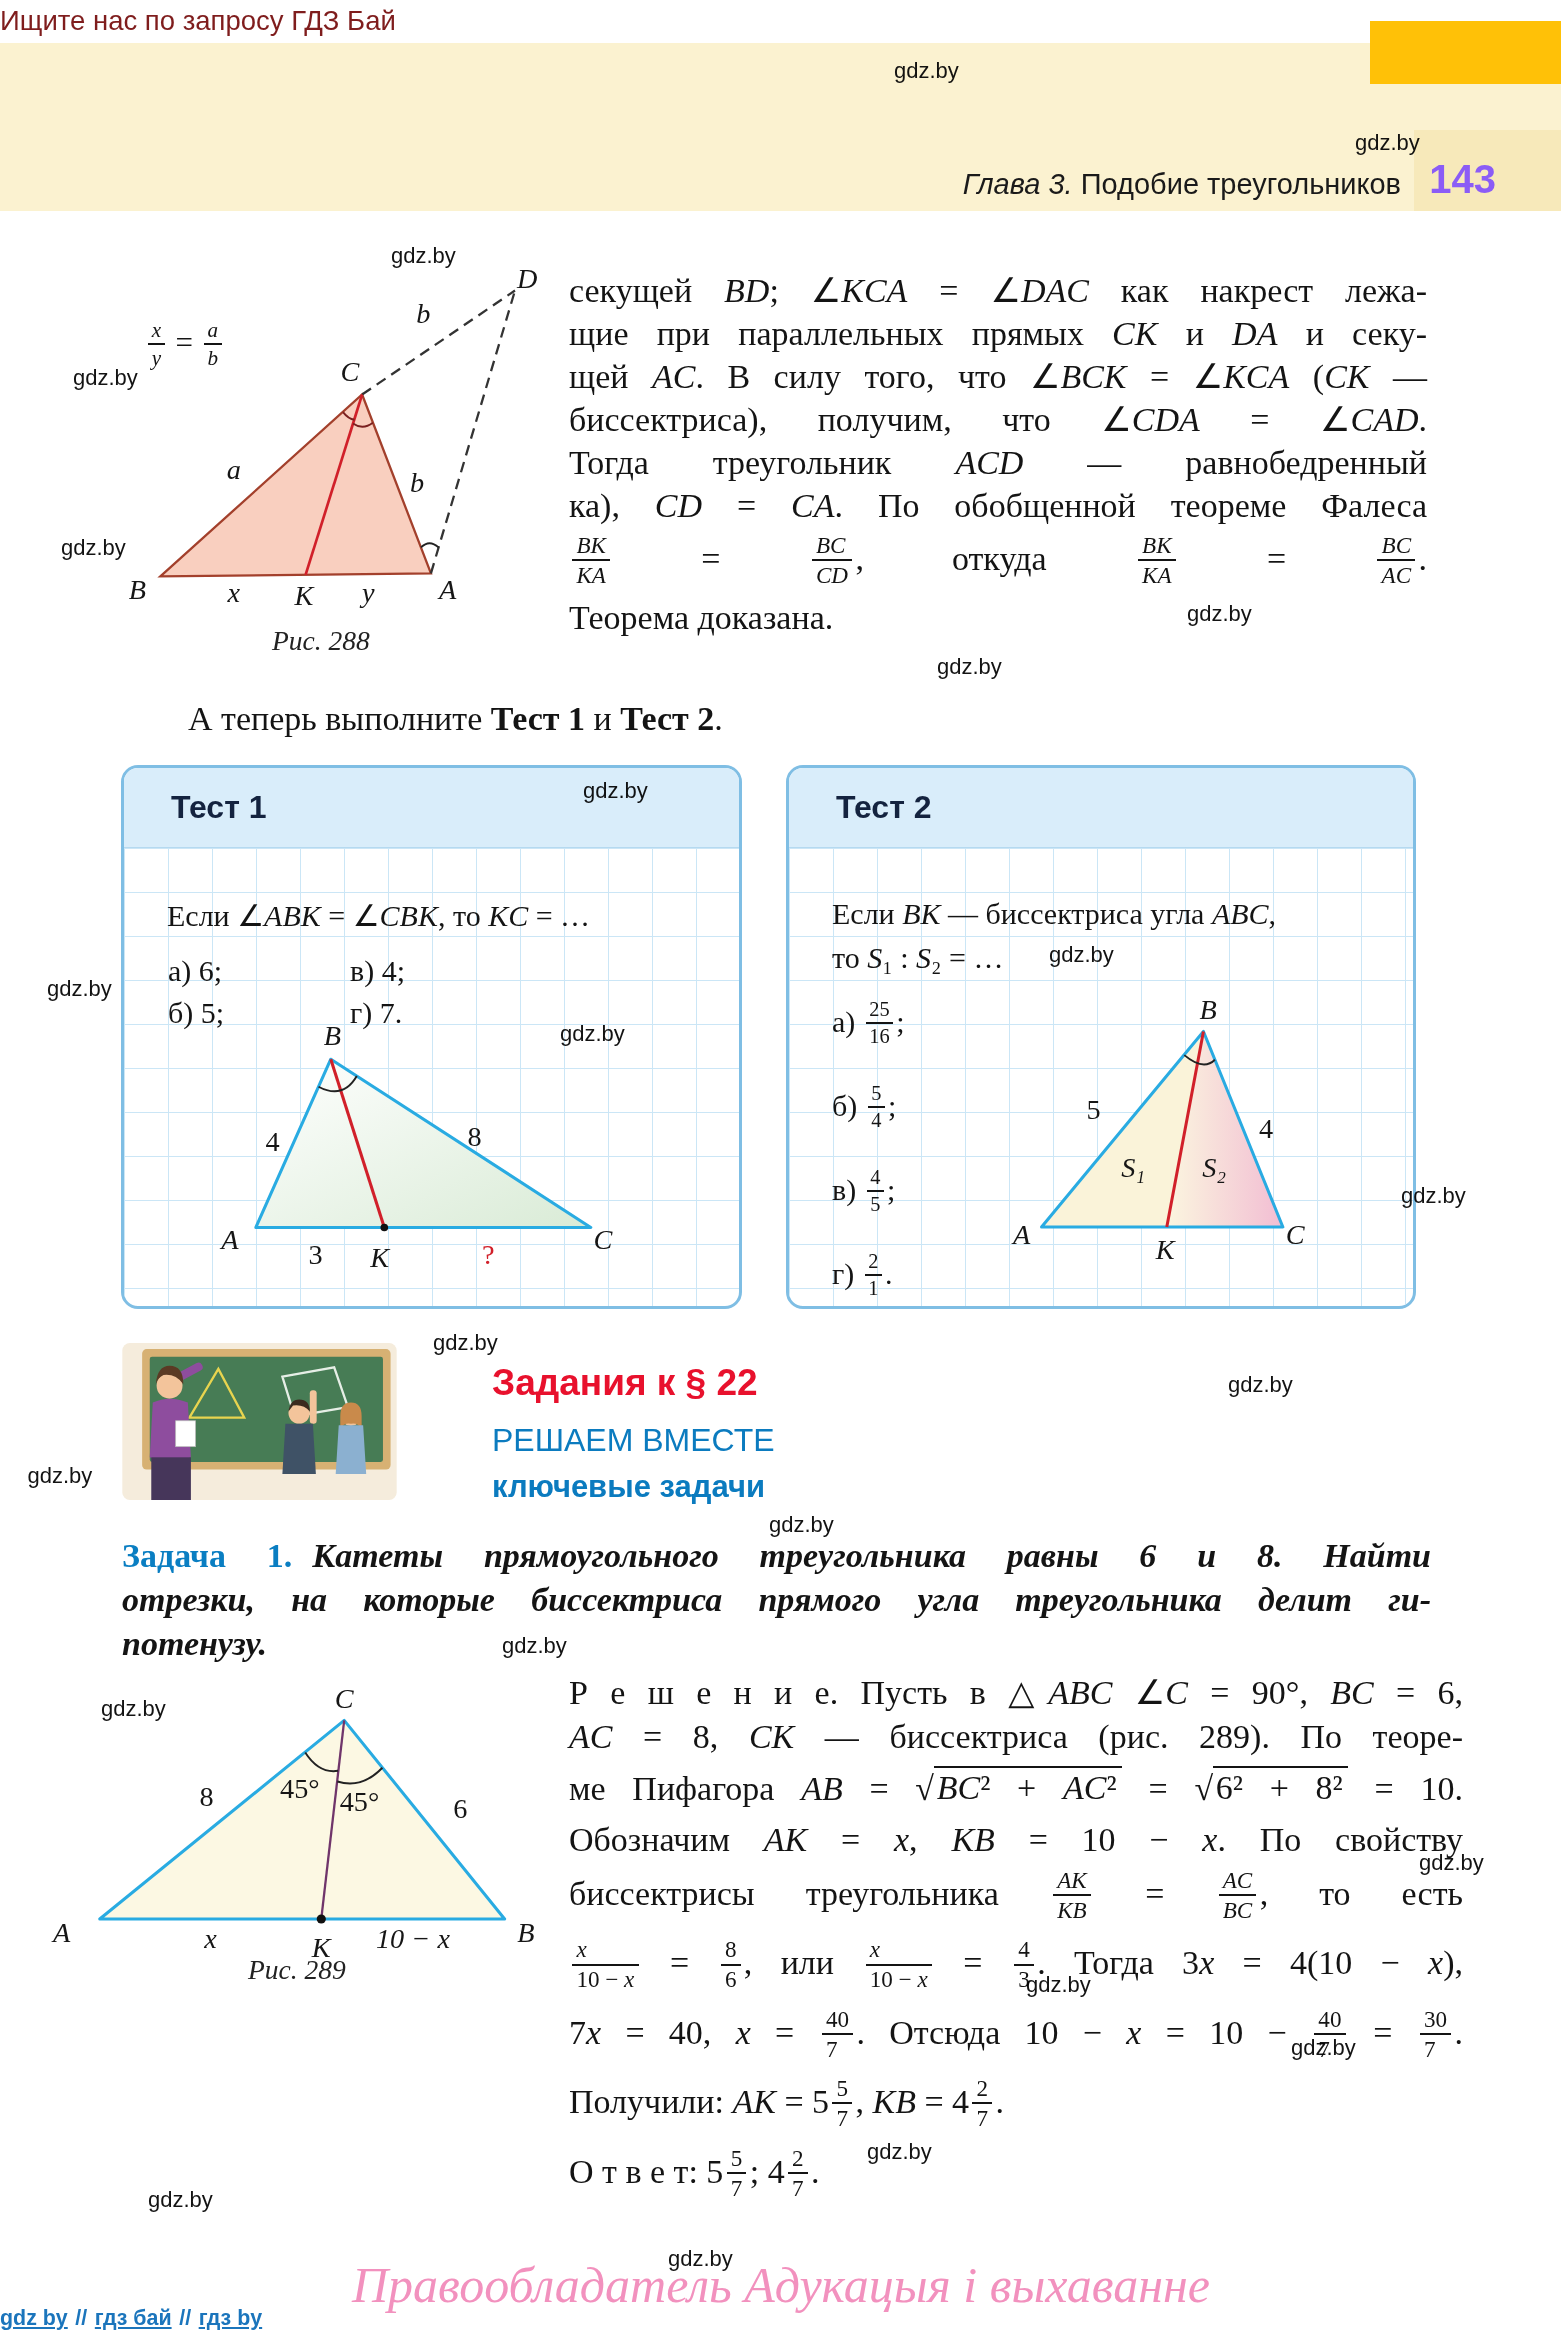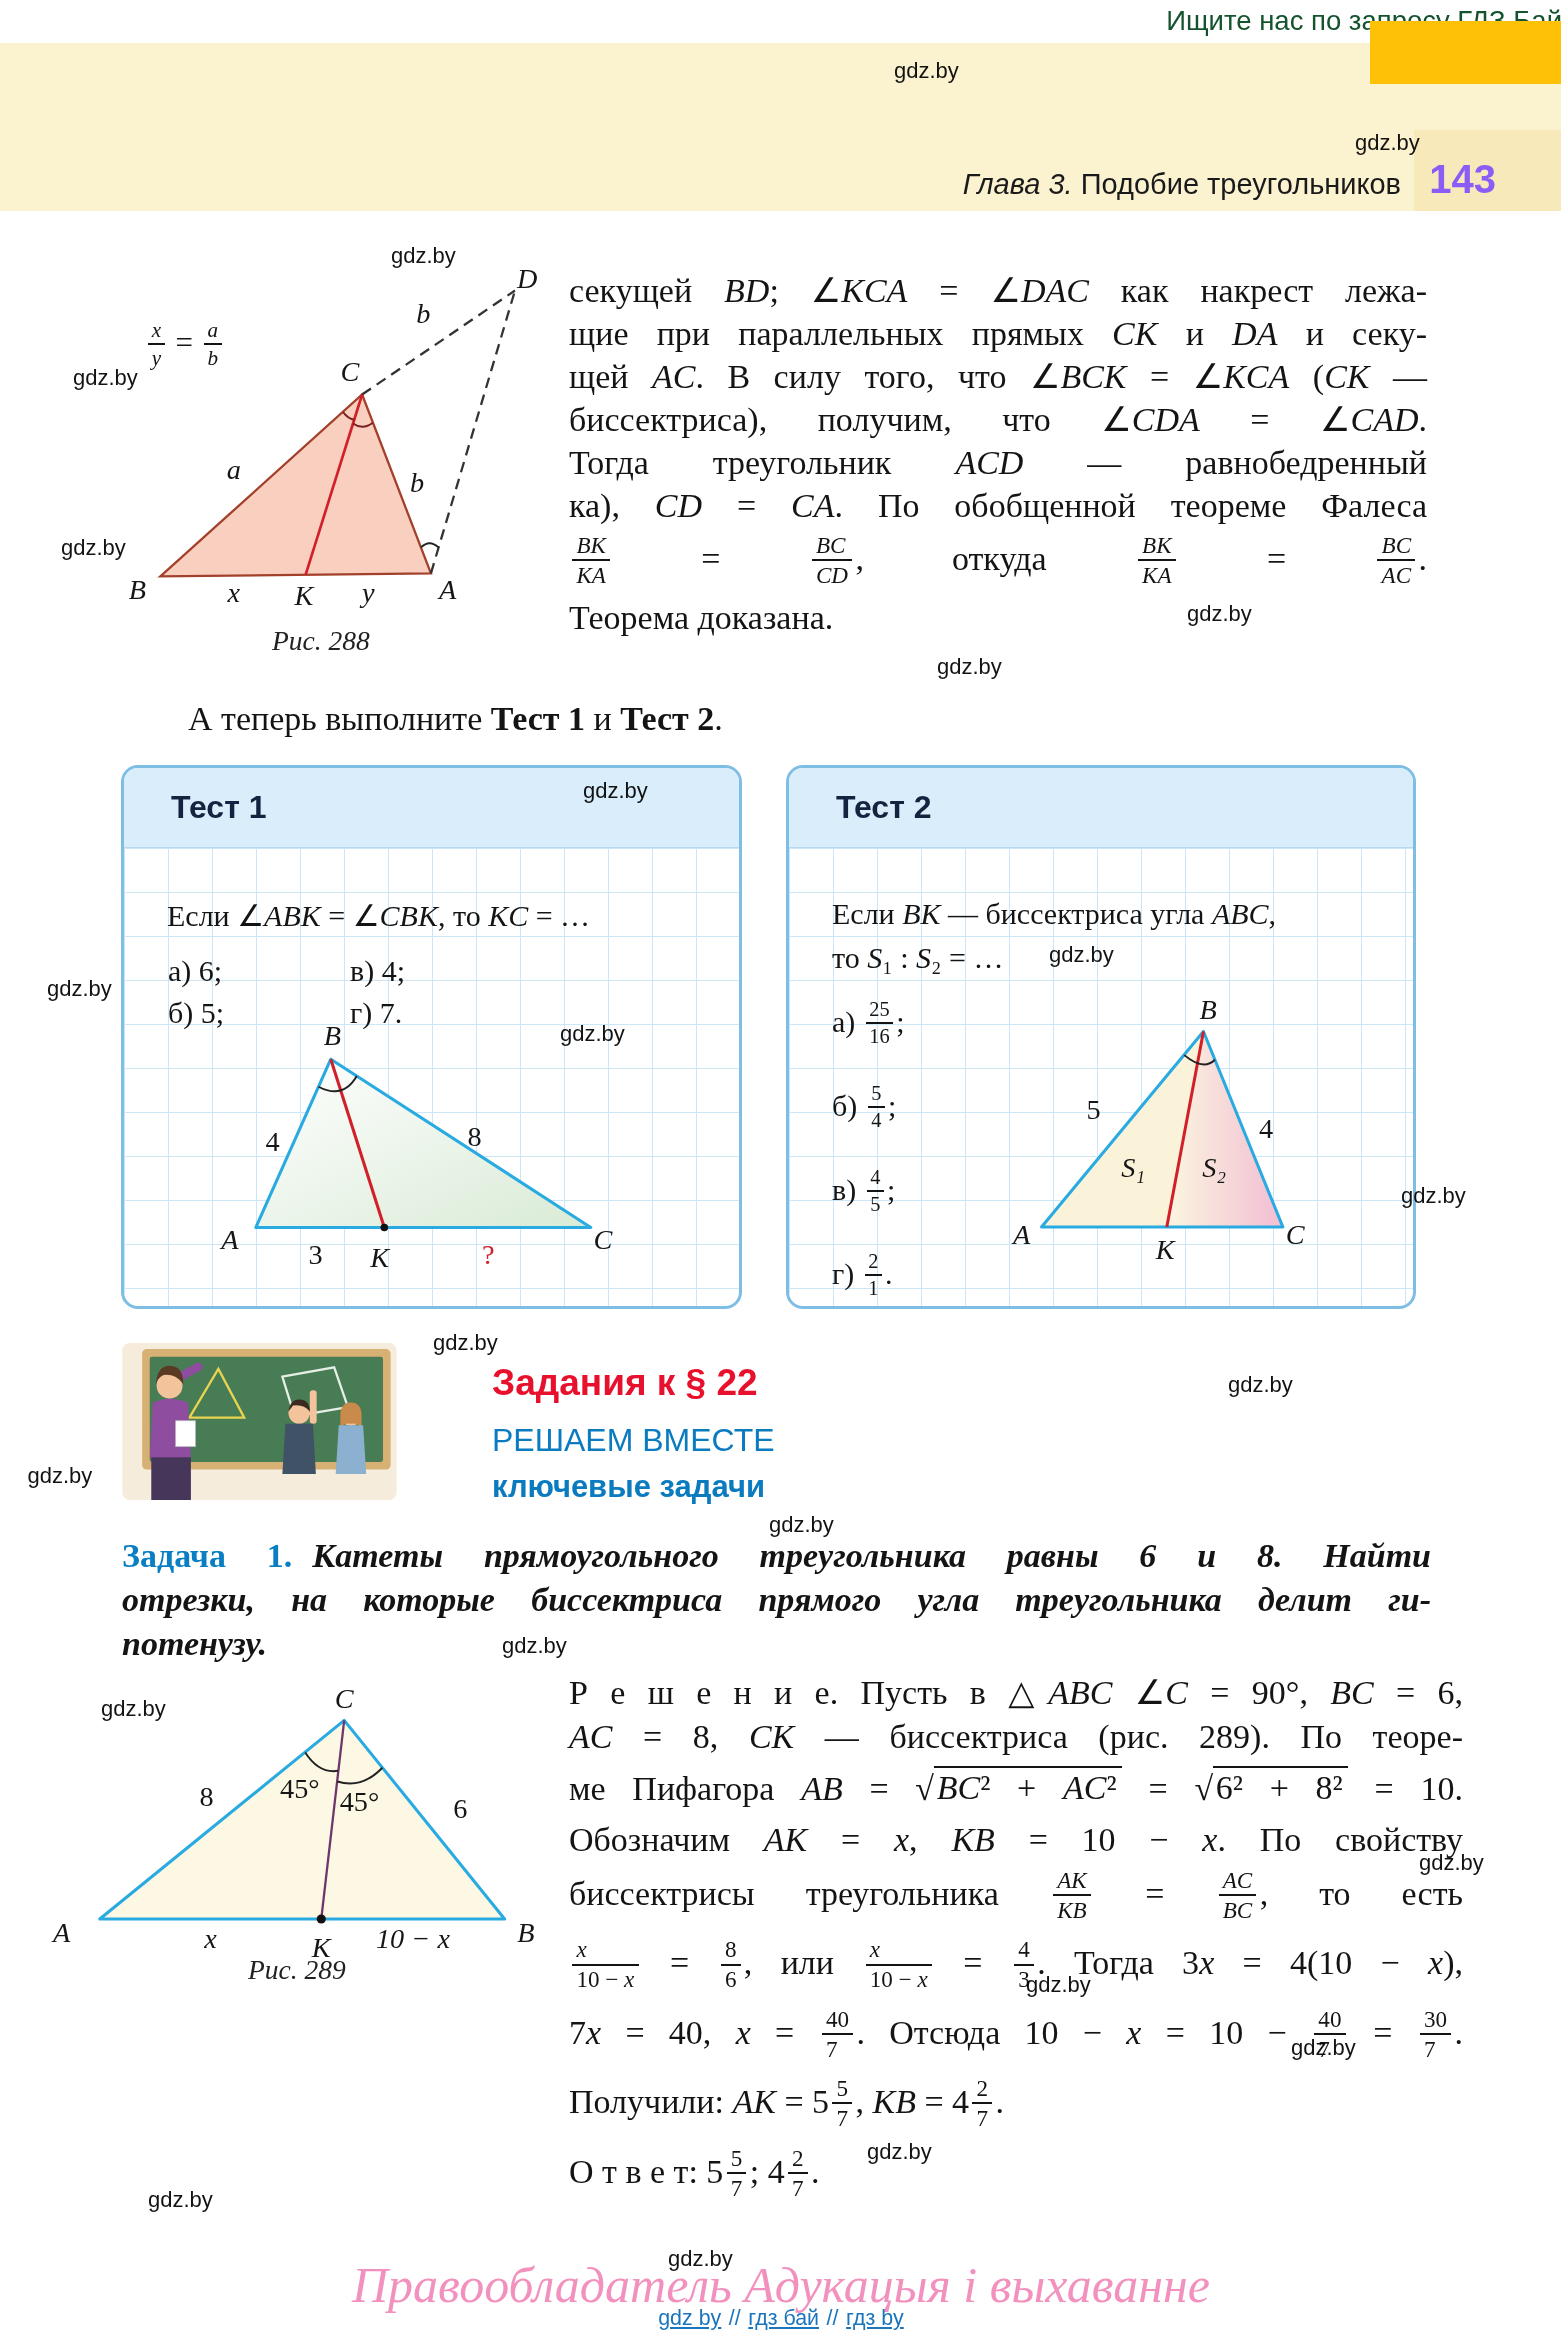--- a/index.html
+++ b/index.html
@@ -1,22 +1,22 @@
 <!DOCTYPE html>
 <html style="font-size:12.2px"><head>
 <meta charset="utf-8">
 <style>
   *{margin:0;padding:0;box-sizing:border-box}
   body{background:#9a9a9a;margin:0}
   .page{position:relative;width:1562px;height:2330px;background:#fff;margin:0 auto;
         font-family:"Liberation Serif",serif;color:#141414;overflow:hidden}
 
   
-  .top-link{position:absolute;left:0;top:4.6px;width:100%;text-align:right;
-            font-family:"Liberation Sans",sans-serif;font-size:27.5px;color:#14532d}
+  .top-link{position:absolute;left:0;top:4.6px;width:100%;text-align:left;
+            font-family:"Liberation Sans",sans-serif;font-size:27.5px;color:#7f1d1d}
   .band{position:absolute;left:0;top:43px;width:1562px;height:168px;background:#FBF2D0}
   .band-num{position:absolute;right:0;top:130px;width:148px;height:81px;background:#F7E9BA}
   .corner{position:absolute;right:0;top:21.4px;width:192px;height:63px;background:#FFC107}
   .chapter{position:absolute;right:161px;top:168px;font-family:"Liberation Sans",sans-serif;
            font-size:29px;color:#1a1a1a;white-space:nowrap}
   .chapter .ital{font-style:italic}
   .pagenum{position:absolute;right:66px;top:157px;font-family:"Liberation Sans",sans-serif;
            font-weight:bold;font-size:40px;color:#8b5cf6}
 
   
@@ -79,22 +79,22 @@
   .tlabel{font-style:normal;color:#0A7EC2;margin-right:20px;font-weight:bold}
 
   
   .solution{position:absolute;left:569px;top:1671px;width:894px}
   .sl{font-size:34px;line-height:44px;text-align:justify}
   .sl.j{text-align-last:justify}
 
   
   .copyright{position:absolute;left:0;top:2260px;width:100%;text-align:center;font-style:italic;
              font-size:50px;line-height:1;color:#F291BE}
-  .footlinks{position:absolute;left:0;top:2306px;width:100%;text-align:center;
-             font-family:"Liberation Sans",sans-serif;font-weight:normal;font-size:21.4px;color:#1B75BC}
+  .footlinks{position:absolute;left:0;top:2306px;width:100%;
+             font-family:"Liberation Sans",sans-serif;font-weight:bold;font-size:21.4px;color:#1B75BC}
   .lnk{text-decoration:underline;cursor:pointer}
   .fsep{margin:0 7.6px}
 </style>
 </head>
 <body>
 
 <div class="page">
 
   <div class="top-link">Ищите нас по запросу ГДЗ Бай</div>
 

